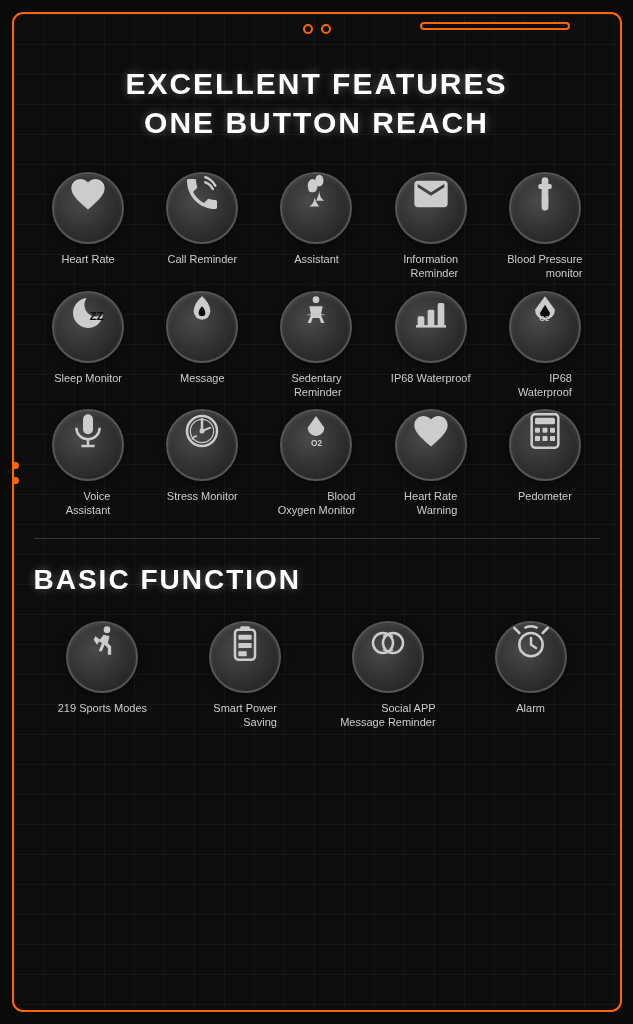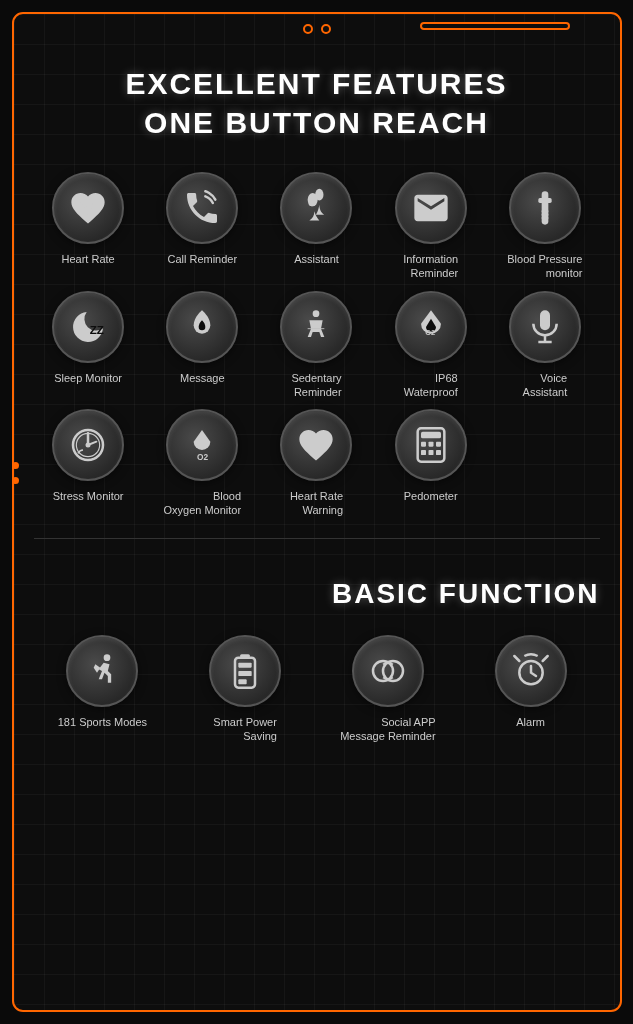--- a/index.html
+++ b/index.html
@@ -45,27 +45,27 @@
       font-weight: 900;
       letter-spacing: 2px;
       text-transform: uppercase;
       margin-top: 30px;
       margin-bottom: 30px;
       font-family: 'Arial Black', Arial, sans-serif;
       text-shadow: 0 0 10px rgba(255,255,255,0.3);
       line-height: 1.3;
     }
     .section-title {
-      text-align: right;
+      text-align: left;
       color: #ffffff;
       font-size: 28px;
       font-weight: 900;
       letter-spacing: 2px;
       text-transform: uppercase;
-      margin: 39px 0 25px 0;
+      margin: 25px 0 25px 0;
       font-family: 'Arial Black', Arial, sans-serif;
       text-shadow: 0 0 10px rgba(255,255,255,0.3);
     }
     .features-grid {
       display: grid;
       grid-template-columns: repeat(5, 1fr);
       gap: 10px 5px;
       margin-bottom: 20px;
     }
     .basic-grid {
@@ -79,21 +79,21 @@
       align-items: center;
       gap: 8px;
     }
     .icon-circle {
       width: 72px;
       height: 72px;
       border-radius: 50%;
       background: radial-gradient(circle at 40% 40%, #4a4a4a, #1a1a1a);
       border: 2px solid #555;
       display: flex;
-      align-items: center;
+      align-items: flex-start;
       justify-content: center;
       box-shadow: inset 0 2px 4px rgba(255,255,255,0.1), 0 2px 8px rgba(0,0,0,0.5);
     }
     .icon-circle svg {
       width: 40px;
       height: 40px;
       fill: #cccccc;
     }
     .feature-label {
       color: #cccccc;
@@ -215,20 +215,32 @@
           <svg viewBox="0 0 24 24">
             <circle cx="12" cy="4" r="2"></circle>
             <path d="M8 8h8l-1 5H9L8 8z"></path>
             <path d="M9 13l-2 5h2l1-3h4l1 3h2l-2-5"></path>
             <path d="M7 13h10" fill="none" stroke="#ccc" stroke-width="0.5"></path>
           </svg>
         </div>
         <span class="feature-label">Sedentary<br>Reminder</span>
       </div>
 
+      <div class="feature-item">
+        <div class="icon-circle">
+          <svg viewBox="0 0 24 24">
+            <rect x="4" y="14" width="4" height="6" rx="1"></rect>
+            <rect x="10" y="10" width="4" height="10" rx="1"></rect>
+            <rect x="16" y="6" width="4" height="14" rx="1"></rect>
+            <path d="M3 20h18" stroke="#ccc" stroke-width="1.5"></path>
+          </svg>
+        </div>
+        <span class="feature-label">IP68
+Waterproof</span>
+      </div>
 
       <div class="feature-item">
         <div class="icon-circle">
           <svg viewBox="0 0 24 24">
             <path d="M12 2L6 10a6 6 0 1012 0L12 2z"></path>
             <path d="M12 7l-3 5a3 3 0 006 0L12 7z" fill="#0d0d0d"></path>
             <text x="8.5" y="17" font-size="4.5" fill="#cccccc" font-weight="bold">O2</text>
           </svg>
         </div>
         <span class="feature-label">IP68<br>Waterproof</span>
@@ -304,21 +316,21 @@
     <div class="basic-grid">
 
       <div class="feature-item">
         <div class="icon-circle">
           <svg viewBox="0 0 24 24">
             <circle cx="15" cy="4" r="2"></circle>
             <path d="M13 7l-3 4 2 1-2 5h2l1.5-4 2 2v4h2v-5l-2-2 1-4"></path>
             <path d="M7 10l1-2 3 2-2 3"></path>
           </svg>
         </div>
-        <span class="feature-label">181 Sports Modes</span>
+        <span class="feature-label">219 Sports Modes</span>
       </div>
 
       <div class="feature-item">
         <div class="icon-circle">
           <svg viewBox="0 0 24 24">
             <rect x="6" y="4" width="12" height="18" rx="2" fill="none" stroke="#ccc" stroke-width="1.5"></rect>
             <rect x="9" y="2" width="6" height="2" rx="1"></rect>
             <rect x="8" y="7" width="8" height="3" rx="0.5"></rect>
             <rect x="8" y="12" width="8" height="3" rx="0.5"></rect>
             <rect x="8" y="17" width="5" height="3" rx="0.5"></rect>

